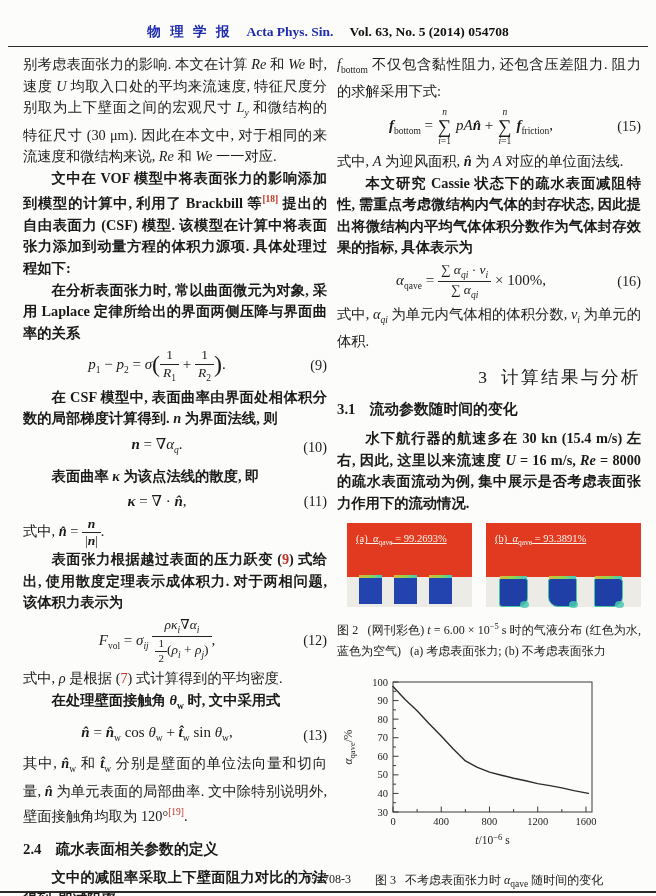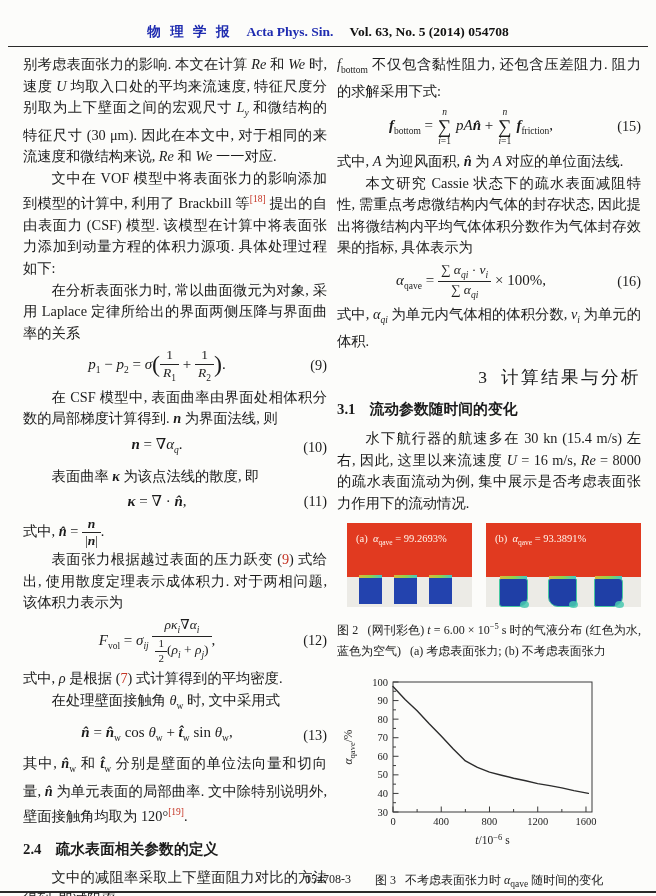--- a/index.html
+++ b/index.html
@@ -8,21 +8,21 @@
   
   .header{padding-top:23px;text-align:center;font-size:13.5px;font-weight:bold;white-space:nowrap;}
   .header .cn{color:#1f2cb0;letter-spacing:3px;margin-right:14px;}
   .header .en{color:#1f2cb0;margin-right:16px;}
   .header .vol{color:#111;}
   .header-rule{margin:5px 8px 0 8px;border-bottom:1.6px solid #2a2a2a;}
   
   .cols{display:flex;gap:10px;padding:7px 15px 0 23px;}
   .col{width:304px;font-size:14.3px;line-height:21.6px;text-align:justify;height:848px;overflow:hidden;}
   p{margin:0;}
-  p.ind{text-indent:2em;}
+  p.ind{text-indent:2em;font-weight:bold;}
   sub,sup{font-size:9.5px;}
   .ref{color:#c43222;}
   i{font-family:"Liberation Serif","DejaVu Serif",serif;}
   
   .eq{display:flex;align-items:center;margin:4px 0;}
   .eq-body{flex:1;text-align:center;font-size:15px;}
   .eq-no{width:36px;text-align:right;font-size:14.3px;}
   .frac{display:inline-block;vertical-align:middle;text-align:center;line-height:1.08;font-size:13.5px;}
   .frac>.num{display:block;padding:0 3px 1px 3px;border-bottom:1px solid #222;}
   .frac>.den{display:block;padding:1px 3px 0 3px;}
@@ -36,21 +36,21 @@
   .h-sub .h-num{margin-right:14px;}
   .h-sec{font-size:17.5px;margin:14px 0 9px 0;letter-spacing:2.5px;text-align:right;}
   .h-sec .h-num{margin-right:14px;letter-spacing:0;}
   
   .fig2{margin-top:9px;}
   .fig2-panels{display:flex;height:84px;}
   .panel{position:relative;}
   .panel-a{width:125px;margin-left:10px;}
   .panel-b{width:155px;margin-left:14px;}
   .water{height:54px;background:#e13a20;position:relative;}
-  .panel-label{position:absolute;top:5px;left:9px;color:#fff4ea;font-size:10.5px;white-space:nowrap;}
+  .panel-label{position:absolute;top:5px;left:9px;color:#fff4ea;font-size:10.5px;white-space:nowrap;text-decoration:underline;}
   .panel-label sub{font-size:7.5px;}
   .strip{position:relative;height:30px;background:#ecebe6;}
   .air{position:absolute;top:1px;width:23px;height:26px;background:#2343ae;}
   .air::before{content:'';position:absolute;top:-3px;left:0;right:0;height:3px;
                background:linear-gradient(90deg,#d8b93c,#8fd44c,#3ec8c8);}
   .panel-a .air.a1{left:12px;} .panel-a .air.a2{left:47px;} .panel-a .air.a3{left:82px;}
   .panel-b .air{width:27px;height:27px;border:1px solid #45c8a0;background:#1f3fa6;}
   .panel-b .air.a1{left:13px;border-radius:2px 3px 9px 3px;}
   .panel-b .air.a2{left:62px;border-radius:3px 2px 4px 10px;}
   .panel-b .air.a3{left:108px;border-radius:2px 4px 10px 2px;}

